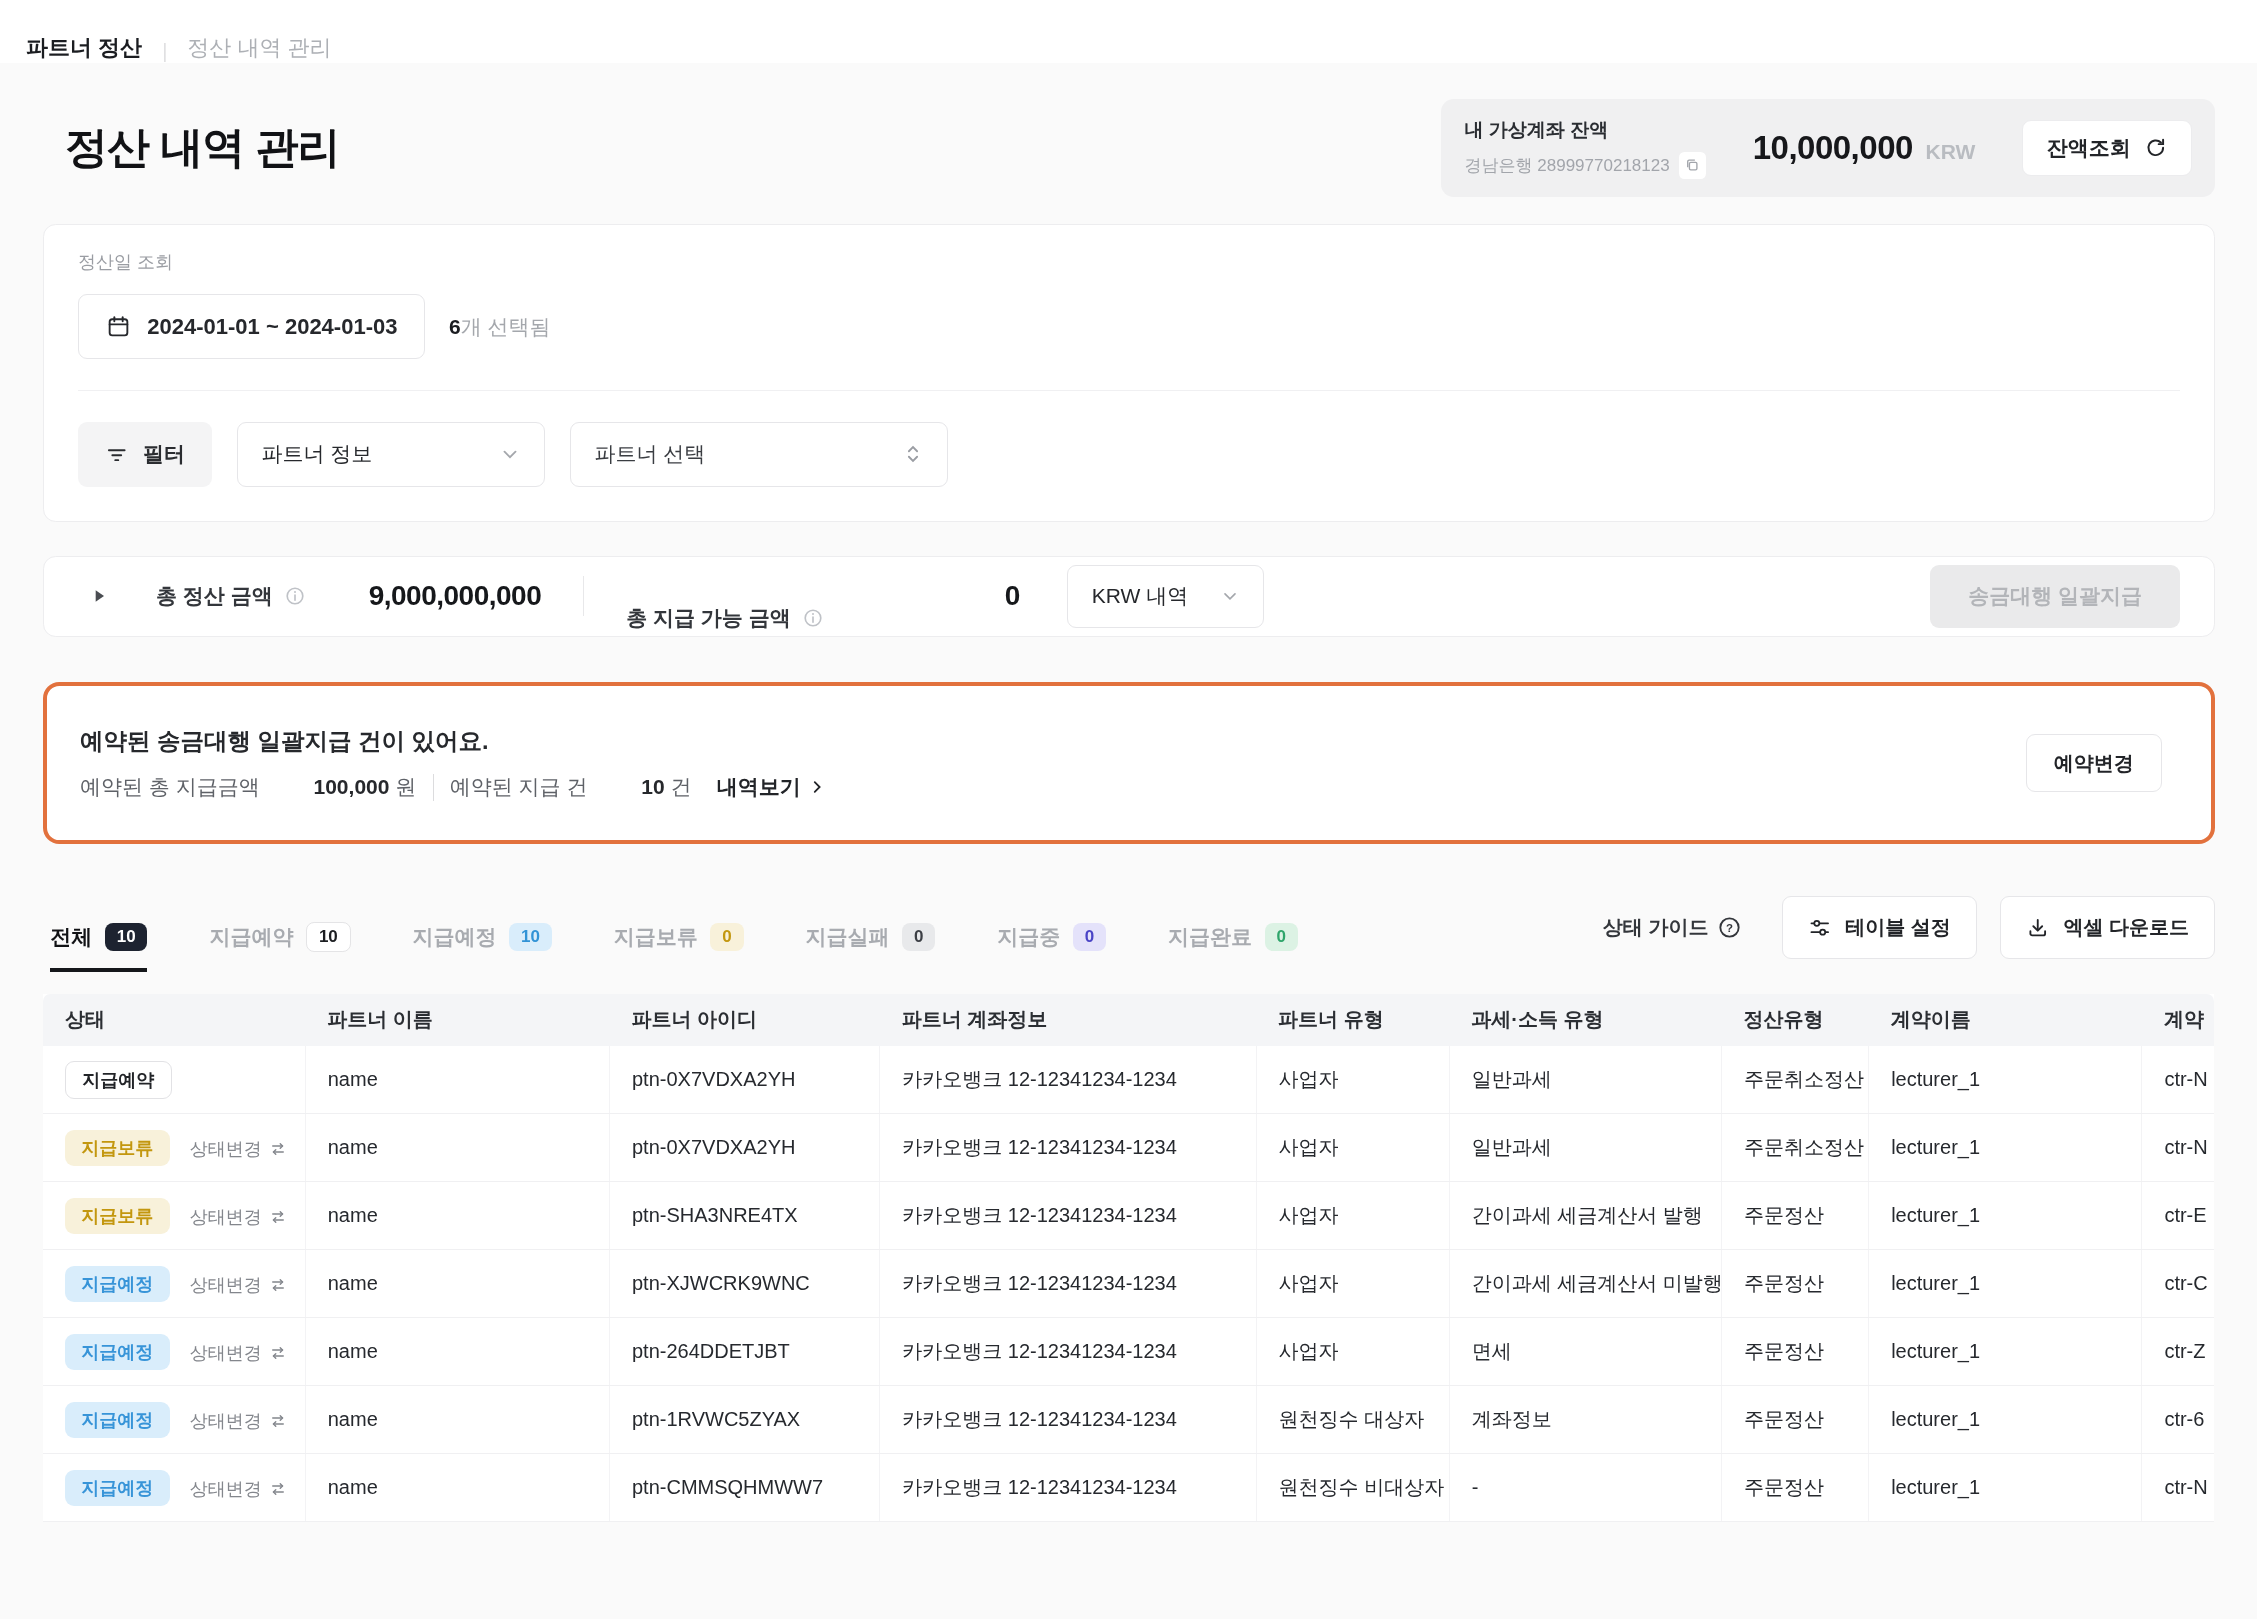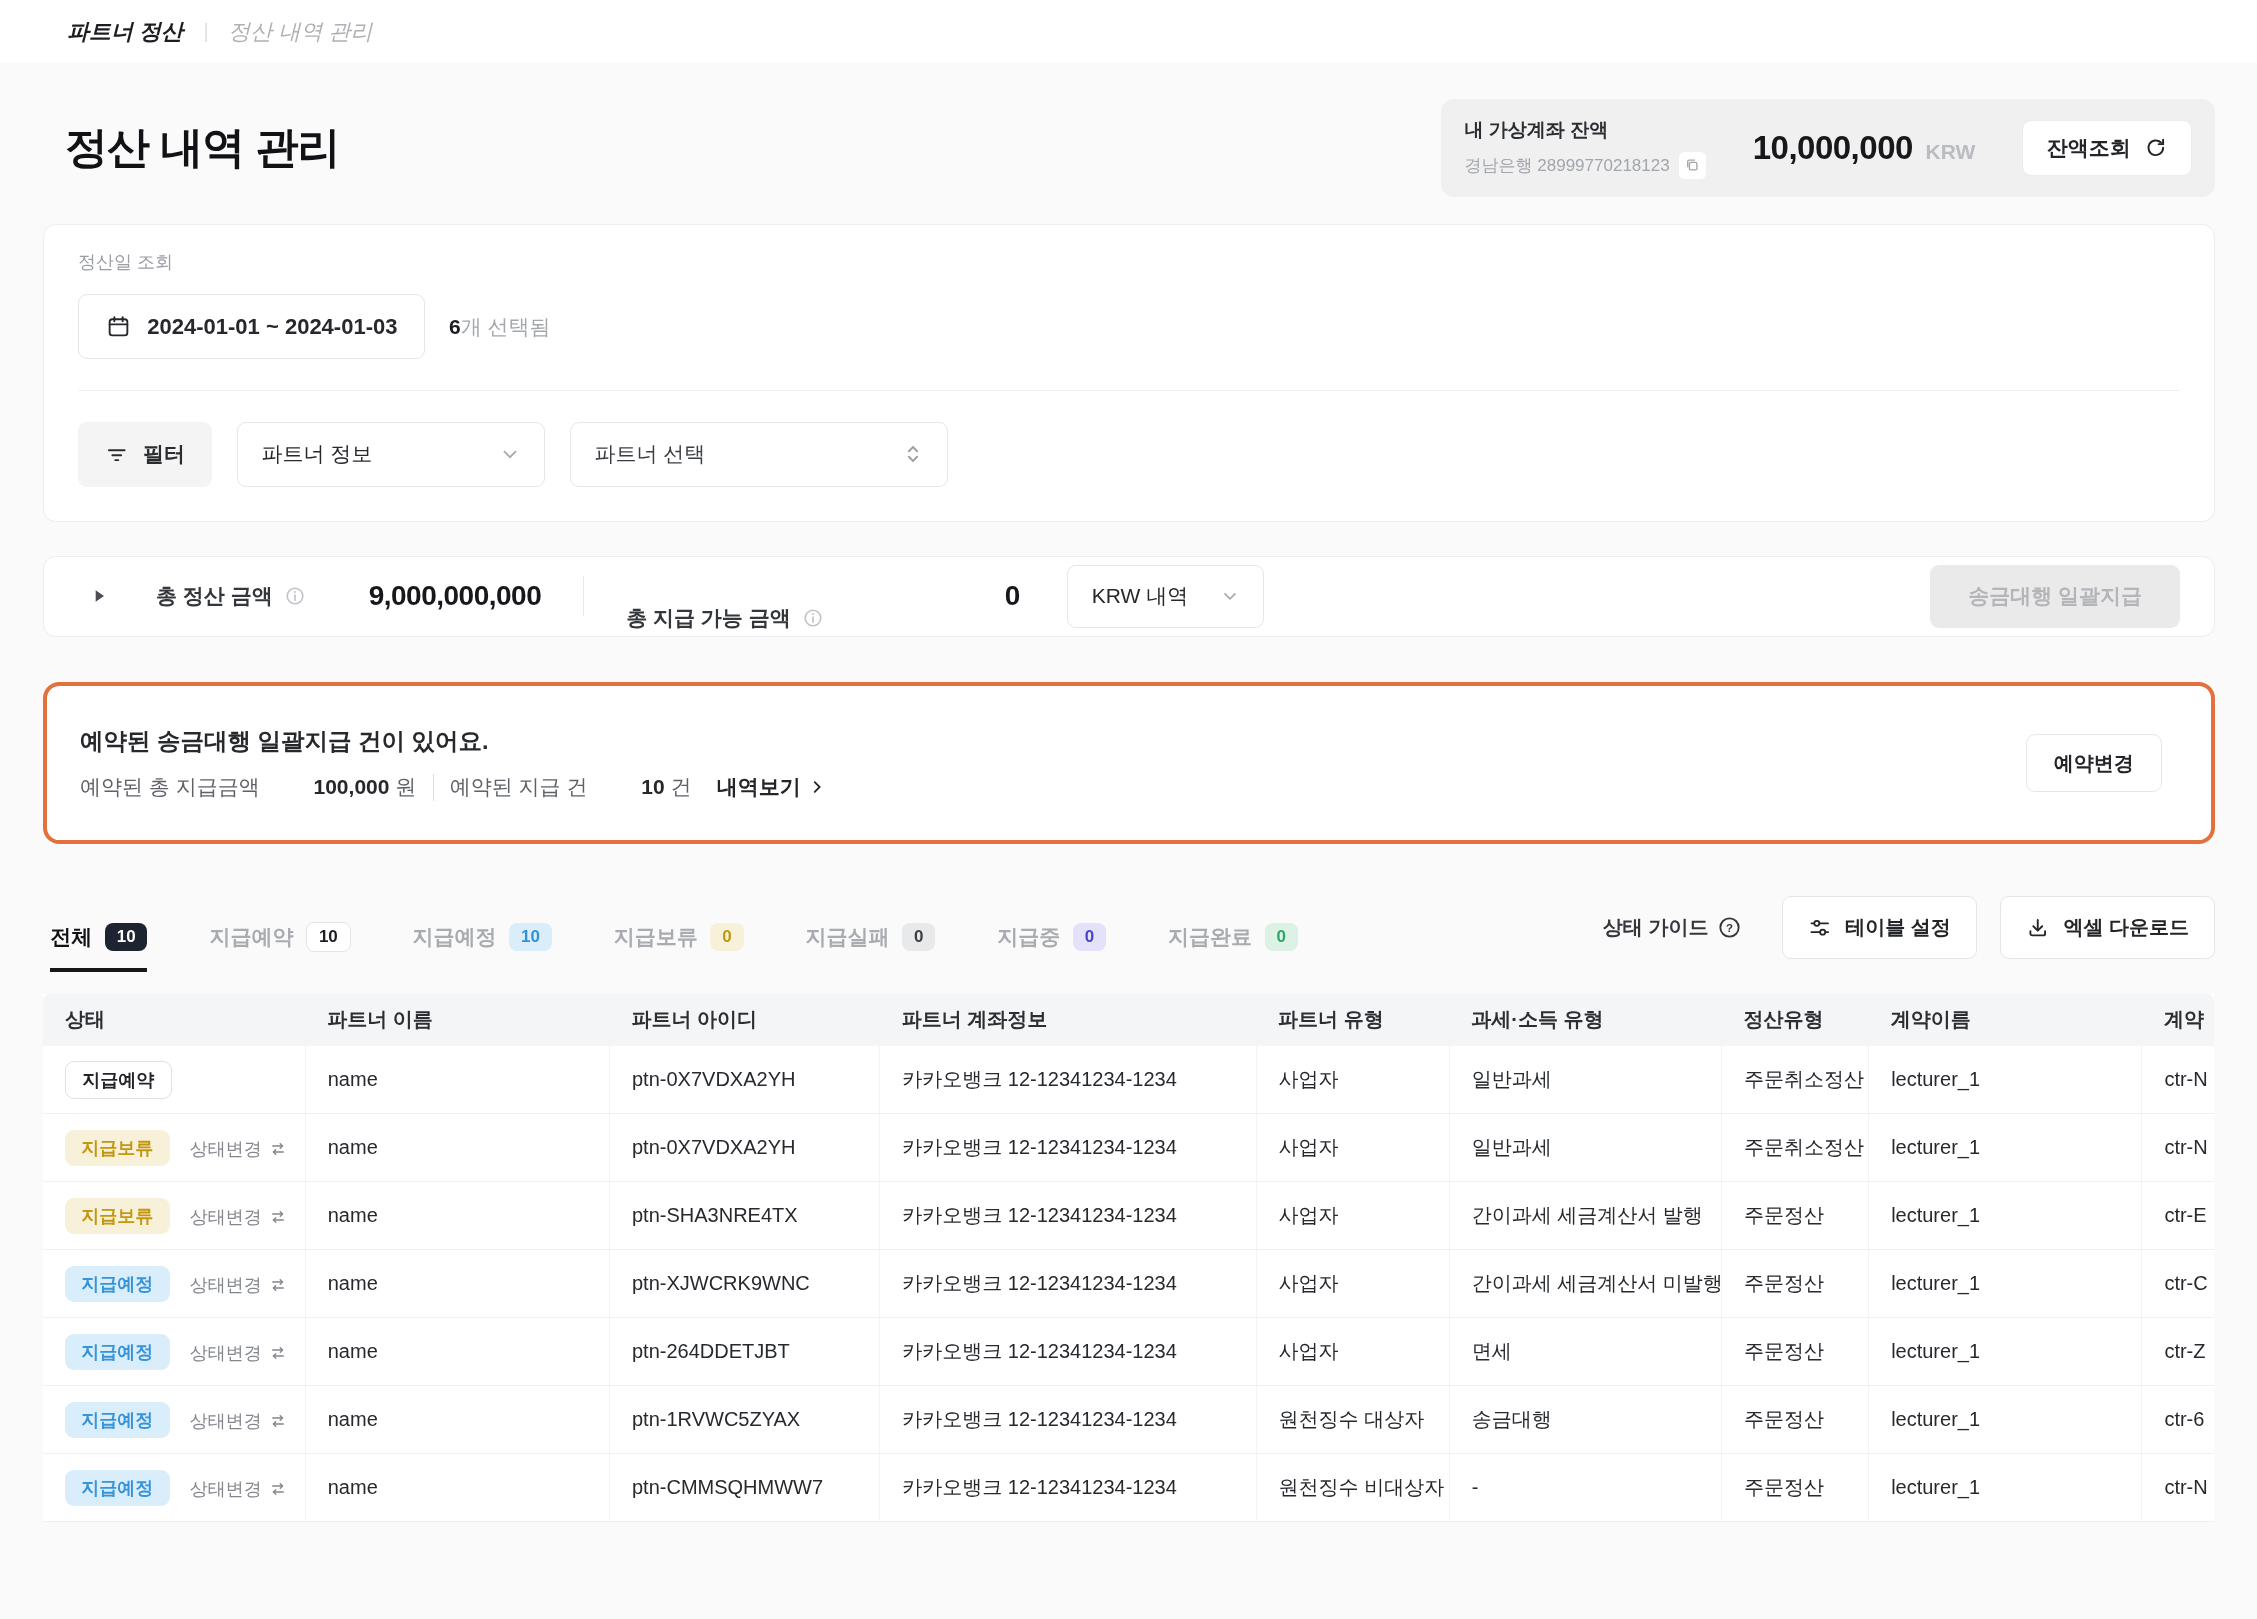--- a/index.html
+++ b/index.html
@@ -4,21 +4,21 @@
 <style>
   * { margin:0; padding:0; box-sizing:border-box; }
   html,body { width:2258px; height:1619px; overflow:hidden; }
   body {
     font-family:"Liberation Sans","DejaVu Sans",sans-serif;
     background:#FAFAFA; color:#26292E;
   }
   svg { display:block; }
 
   
-  .topbar { height:63px; background:#FFFFFF; display:flex; align-items:center; padding:0 67px;font-style:italic; }
+  .topbar { height:63px; background:#FFFFFF; display:flex; align-items:flex-end; padding:0 26px; }
   .crumb-section { font-size:22px; font-weight:700; color:#1B1D21; }
   .crumb-divider { margin:0 20px; color:#E0E0E2; font-size:20px; }
   .crumb-page { font-size:22px; color:#ADB0B5; }
 
   .content { padding:0 43px; }
 
   
   .page-head { display:flex; justify-content:space-between; align-items:center; margin-top:36px; }
   .page-title { font-size:43px; font-weight:800; color:#111215; letter-spacing:-0.9px; padding-left:22px; }
   .balance-card { background:#F0F0F1; border-radius:12.7px; display:flex; align-items:center; padding:18px 23.5px; gap:47px; }
@@ -494,21 +494,21 @@
                     <line x1="19" y1="16" x2="6" y2="16"></line>
                     <polyline points="9 13 6 16 9 19"></polyline>
                   </svg>
         </span>
       </span>
     </td>
     <td>name</td>
     <td>ptn-1RVWC5ZYAX</td>
     <td>카카오뱅크 12-12341234-1234</td>
     <td>원천징수 대상자</td>
-    <td>송금대행</td>
+    <td>계좌정보</td>
     <td>주문정산</td>
     <td>lecturer_1</td>
     <td>ctr-6</td>
   </tr>
 
   <tr>
     <td>
       <span class="pill pill--scheduled">지급예정</span>
       <span class="chg-link">
         <span>상태변경</span>

